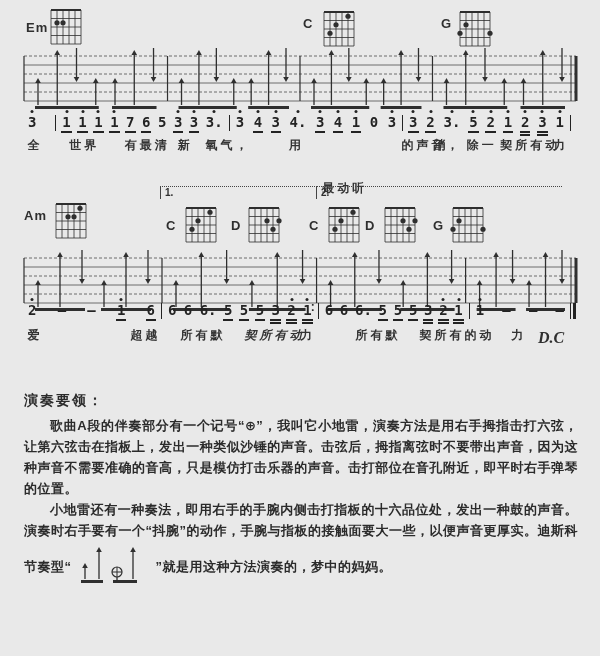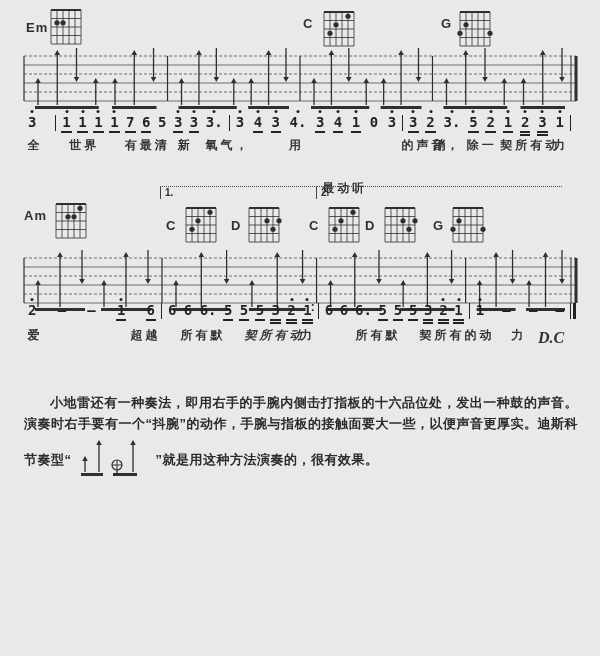--- a/index.html
+++ b/index.html
@@ -468,28 +468,30 @@
       <span class="syl" style="left: 28.5%;">所有默</span>
       <span class="syl" style="left: 40%; font-style: italic;">契所有动</span>
       <span class="syl" style="left: 50%;">力</span>
       <span class="syl" style="left: 60%;">所有默</span>
       <span class="syl" style="left: 71.5%;">契所有的动</span>
       <span class="syl" style="left: 88%;">力</span>
     </div>
   <span id="dc">D.C</span>
 
   <div id="essentials">
+    <div class="ess-heading">演奏要领：</div>
+    <p>歌曲A段的伴奏部分有一个记号“⊕”，我叫它小地雷，演奏方法是用右手拇指击打六弦，让第六弦击在指板上，发出一种类似沙锤的声音。击弦后，拇指离弦时不要带出声音，因为这种声音不需要准确的音高，只是模仿打击乐器的声音。击打部位在音孔附近，即平时右手弹琴的位置。</p>
     <p><span>小地雷还有一种奏法，即用右手的手腕内侧击打指板的十六品位处，发出一种鼓的声音。演奏时右手要有一个“抖腕”的动作，手腕与指板的接触面要大一些，以便声音更厚实。迪斯科节奏型“</span><svg id="rhythm-fig" width="78" height="46" viewBox="0 0 78 46">
           <line x1="10" y1="38" x2="10" y2="26" stroke="#2f2f2f" stroke-width="1.3"></line>
           <path d="M7.2,27 L12.8,27 L10,22 Z" fill="#2f2f2f"></path>
           <line x1="24" y1="38" x2="24" y2="10" stroke="#2f2f2f" stroke-width="1.3"></line>
           <path d="M21.2,11 L26.8,11 L24,6 Z" fill="#2f2f2f"></path>
           <rect x="6" y="39" width="22" height="3" fill="#2f2f2f"></rect>
           <circle cx="42" cy="31" r="5" fill="none" stroke="#2f2f2f" stroke-width="1.2"></circle>
           <line x1="37" y1="31" x2="47" y2="31" stroke="#2f2f2f" stroke-width="1"></line>
           <line x1="42" y1="26" x2="42" y2="36" stroke="#2f2f2f" stroke-width="1"></line>
           <line x1="42" y1="36" x2="42" y2="40" stroke="#2f2f2f" stroke-width="1.3"></line>
           <line x1="58" y1="38" x2="58" y2="10" stroke="#2f2f2f" stroke-width="1.3"></line>
           <path d="M55.2,11 L60.8,11 L58,6 Z" fill="#2f2f2f"></path>
           <rect x="38" y="39" width="24" height="3" fill="#2f2f2f"></rect>
-        </svg><span>”就是用这种方法演奏的，很有效果。</span></p>
+        </svg><span>”就是用这种方法演奏的，梦中的妈妈。</span></p>
   </div>
 </div>
 
 </body></html>

